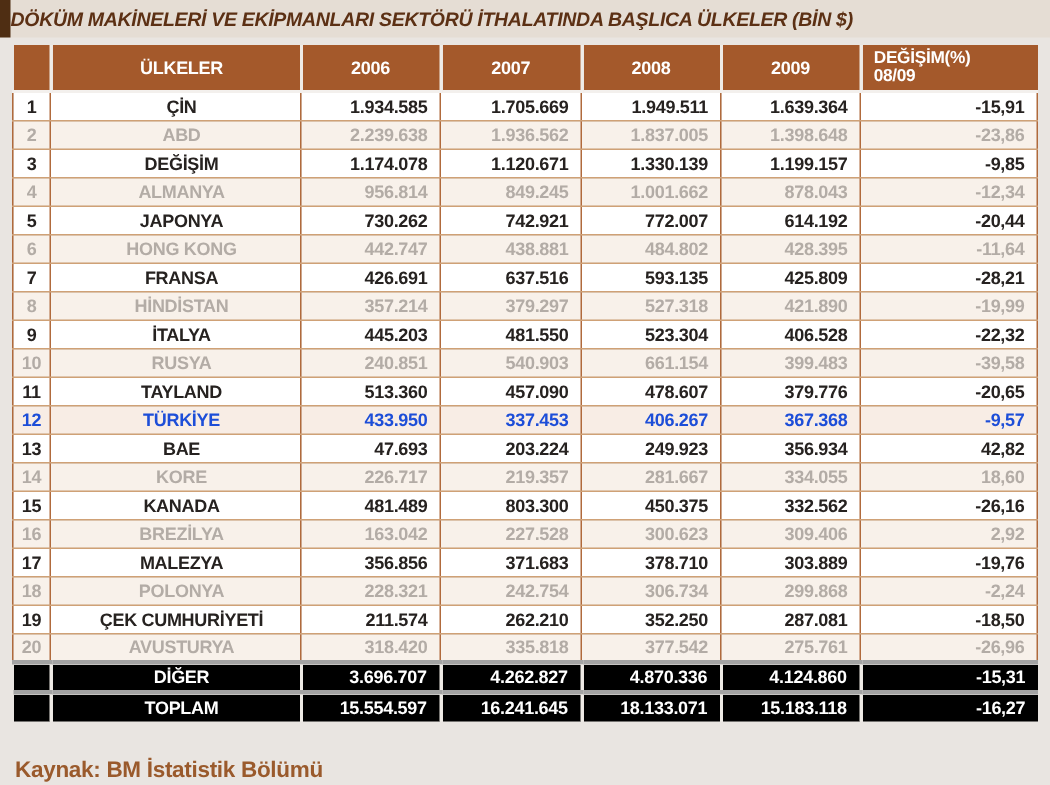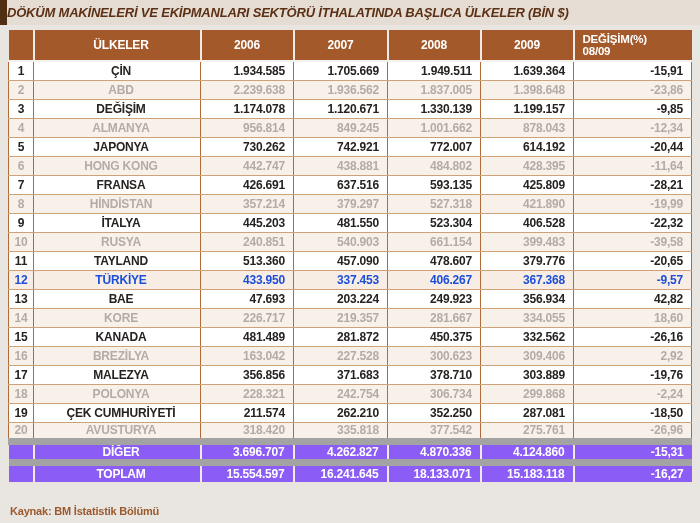--- a/index.html
+++ b/index.html
@@ -59,31 +59,31 @@
     border-bottom:1px solid #CFA176;
     vertical-align:middle;
   }
   .cell-rank   { text-align:center; }
   .cell-country{ text-align:center;  padding-left:8px; }
   .cell-num    { text-align:right; padding-right:8px; }
   tr.row-odd  td { background:#FFFFFF; color:#262220; }
   tr.row-even td { background:#F8F1EA; color:#B3ACA6; }
   tr.row-turkiye td { background:#F8EDE5; color:#1d4ed8; }
   tr.row-summary td {
-    background:#8b5cf6; color:#FFFFFF;
+    background:#000000; color:#FFFFFF;
     border-left:2px solid #EFEBE6;
     border-right:none; border-bottom:none;
-    border-top:7px solid #a3a3a3;
+    border-top:3px solid #a3a3a3;
     height:20px;
   }
   tr.row-summary td:first-child { border-left:none; }
   
   .source {
     position:absolute; left:10px; top:505px;
-    font-size:11px; letter-spacing:-0.2px;
+    font-size:15px; letter-spacing:-0.2px;
     color:#9A5A2C;
   }
 </style>
 </head>
 <body>
 
 <div class="title-bar">
   <div class="title-accent"></div>
   <div class="title-text">DÖKÜM MAKİNELERİ VE EKİPMANLARI SEKTÖRÜ İTHALATINDA BAŞLICA ÜLKELER  (BİN $)</div>
 </div>
@@ -236,21 +236,21 @@
         <td class="cell-num">226.717</td>
         <td class="cell-num">219.357</td>
         <td class="cell-num">281.667</td>
         <td class="cell-num">334.055</td>
         <td class="cell-num">18,60</td>
       </tr>
       <tr class="row-odd">
         <td class="cell-rank">15</td>
         <td class="cell-country">KANADA</td>
         <td class="cell-num">481.489</td>
-        <td class="cell-num">281.872</td>
+        <td class="cell-num">803.300</td>
         <td class="cell-num">450.375</td>
         <td class="cell-num">332.562</td>
         <td class="cell-num">-26,16</td>
       </tr>
       <tr class="row-even">
         <td class="cell-rank">16</td>
         <td class="cell-country">BREZİLYA</td>
         <td class="cell-num">163.042</td>
         <td class="cell-num">227.528</td>
         <td class="cell-num">300.623</td>

